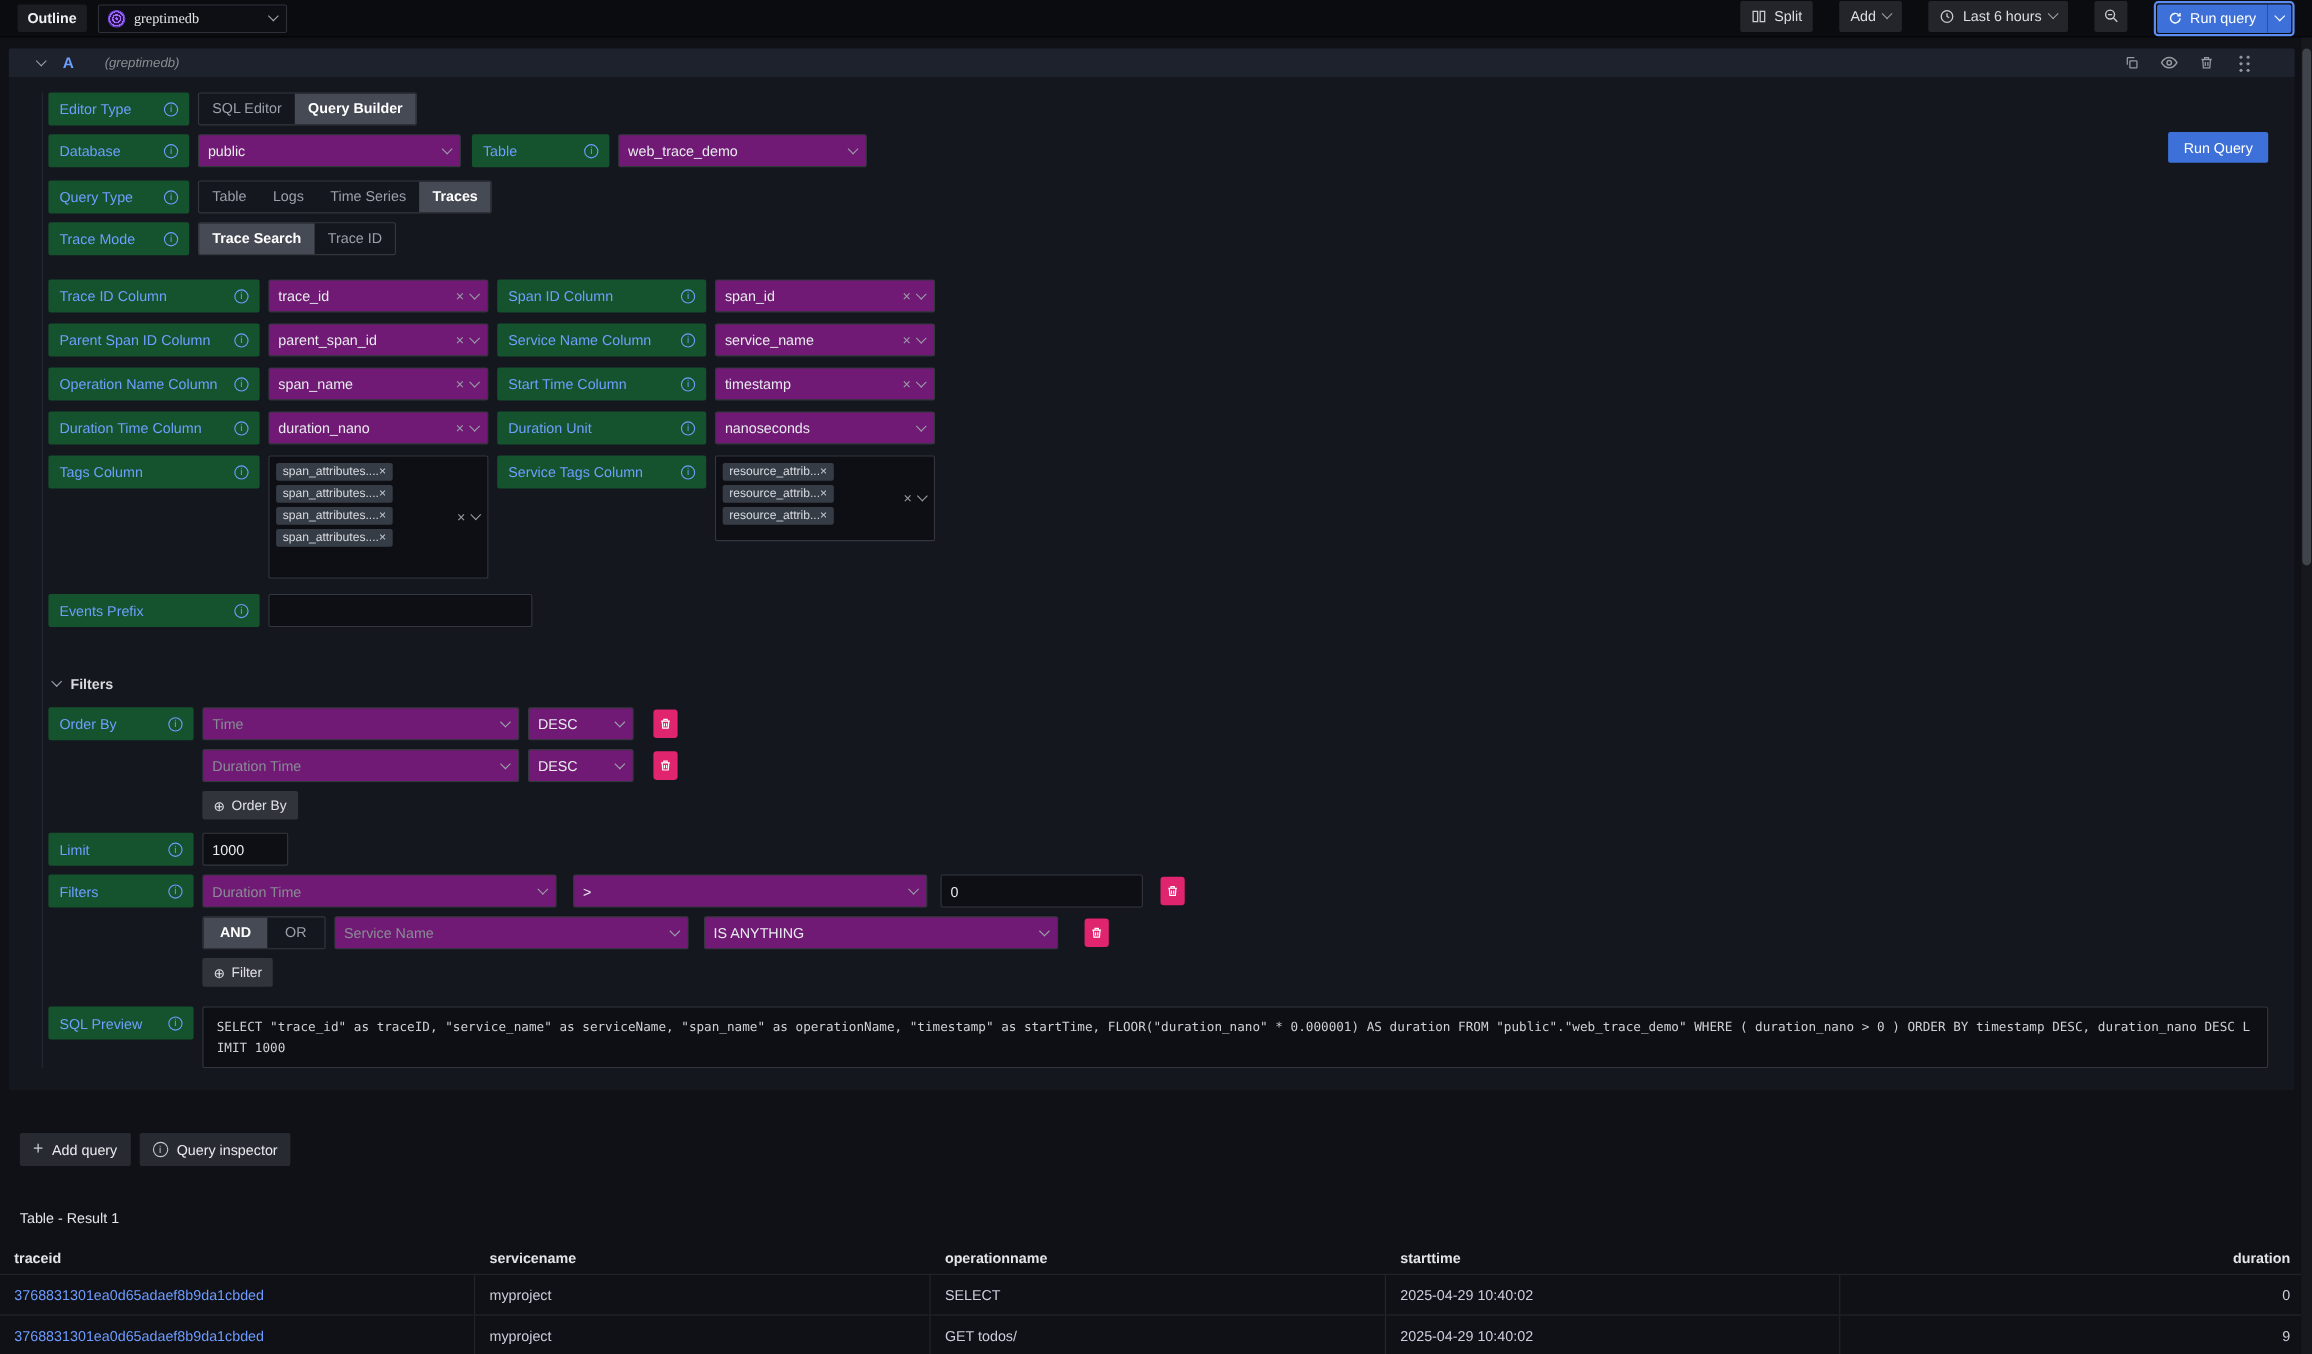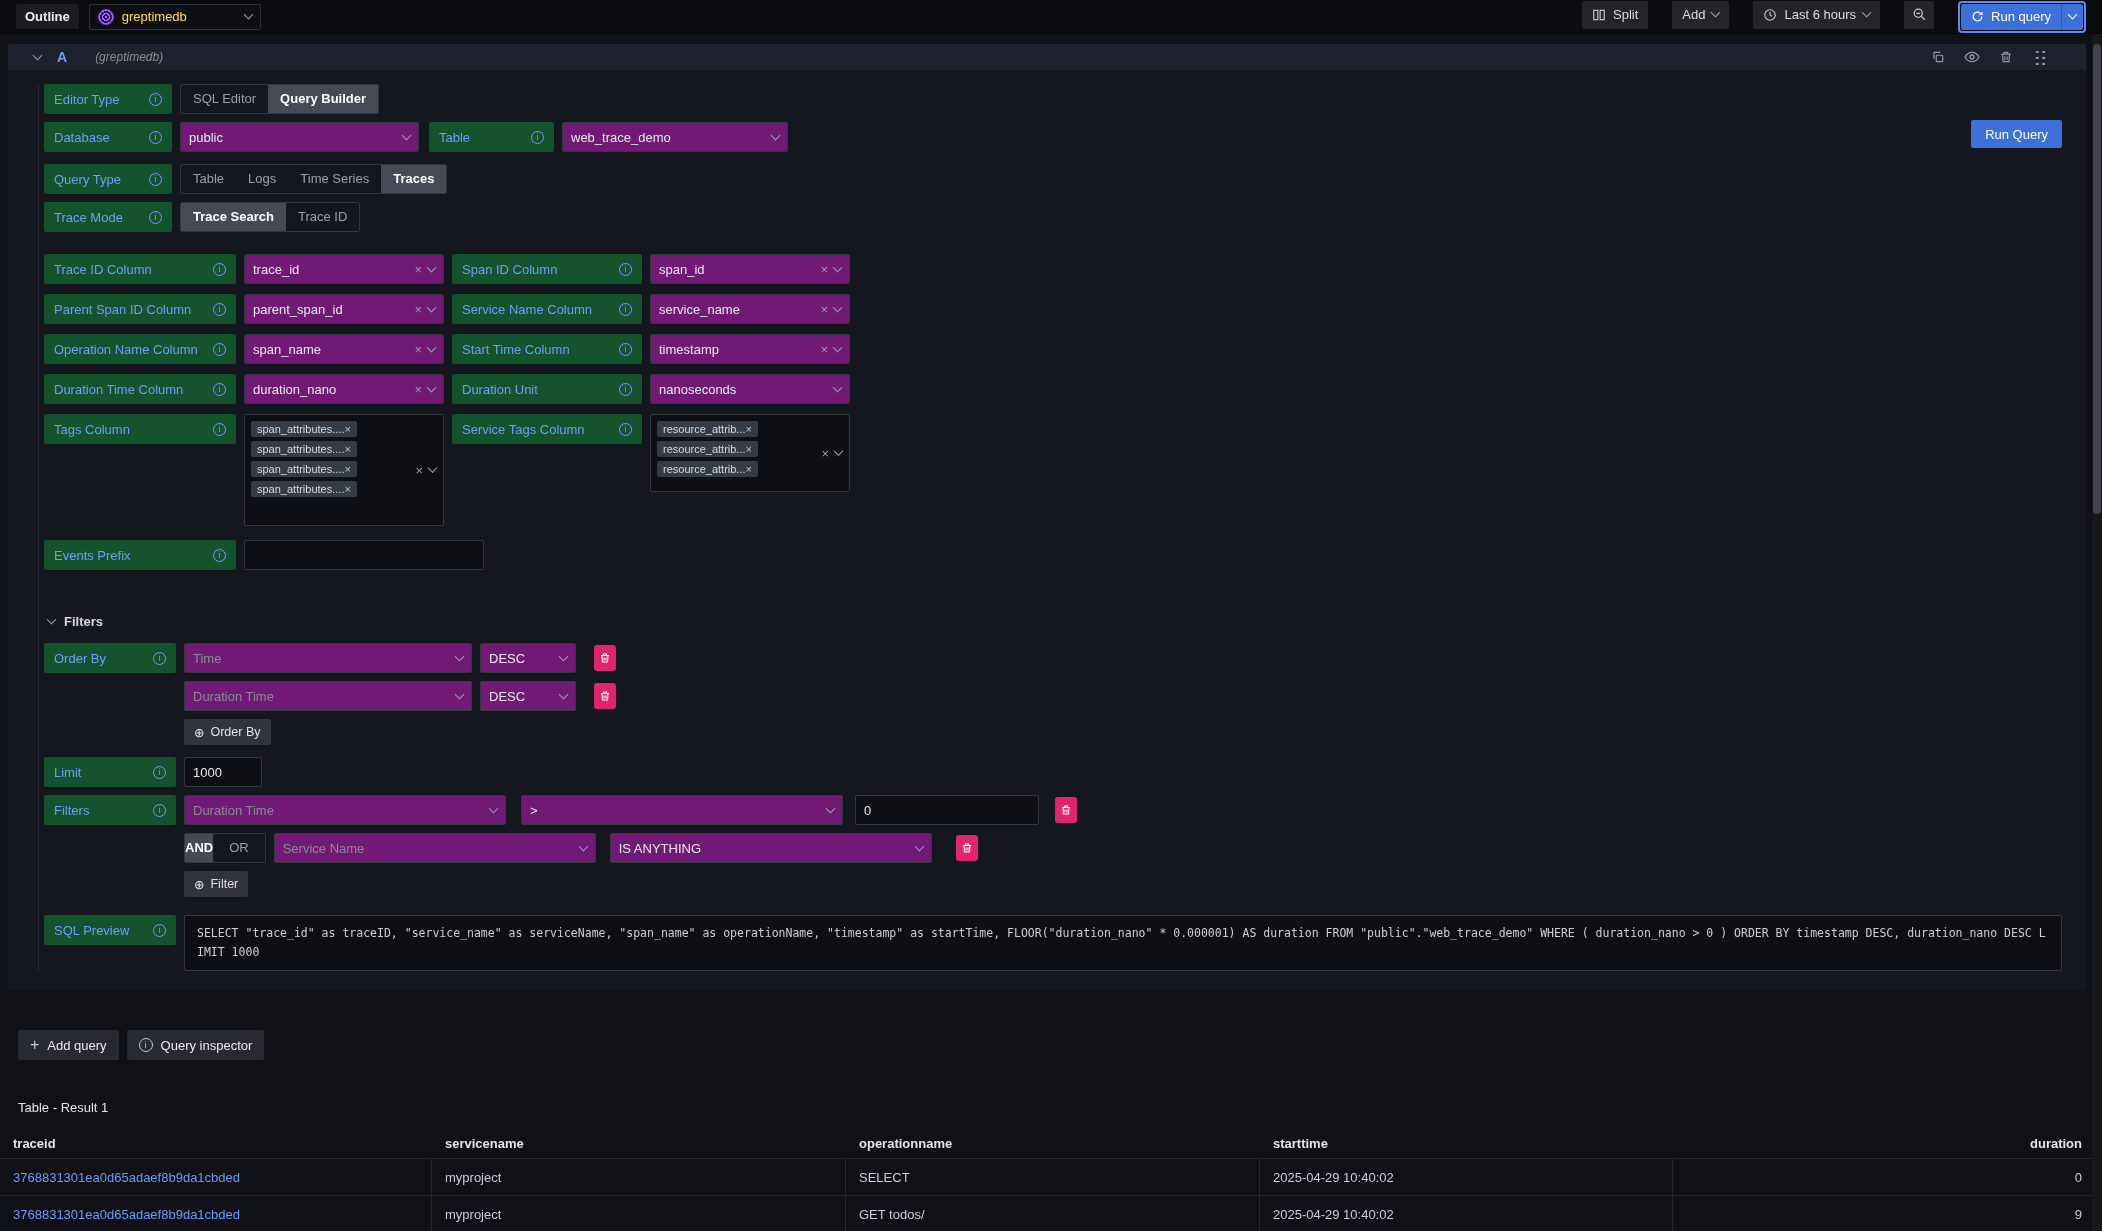--- a/index.html
+++ b/index.html
@@ -23,21 +23,21 @@
   }
   .ds-picker {
     width:172px; height:26px; background:#0e0f14; border:1px solid #2e3138;
     border-radius:2px; display:flex; align-items:center; gap:8px; padding:0 8px;
   }
   .ds-logo {
     width:16px; height:16px; border-radius:50%;
     background:repeating-radial-gradient(circle at 50% 50%, #a06bff 0 1.2px, #2a1551 1.2px 2.9px);
     border:1px solid #7b4be0; flex:none;
   }
-  .ds-name { flex:1; font-size:13px; color:#fde047; }
+  .ds-name { flex:1; font-size:13px; color:#e5e5e5;font-family:Liberation Serif, serif; }
   .nav-right { margin-left:auto; display:flex; align-items:flex-start; gap:24px; }
   .tb-btn {
     height:28px; background:#23252b; border-radius:2px; padding:0 10px;
     display:flex; align-items:center; gap:7px; font-size:13px; font-weight:500; color:#dcdee3;
   }
   .tb-icon-btn { height:28px; width:30px; background:#23252b; border-radius:2px;
     display:flex; align-items:center; justify-content:center; color:#c9ccd2; }
   .runq-wrap {
     border:2px solid #5d8bf0; border-radius:4px; padding:1px;
     display:flex; background:#0b0c10;
@@ -538,21 +538,21 @@
                 <span>0</span>
               </div>
             <div class="trash" style="margin-left:8px">
                 <svg width="12" height="12" viewBox="0 0 24 24" fill="none" stroke="#fff" stroke-width="2.2">
                   <path d="M4 7h16M10 11v6M14 11v6M6 7l1 13h10l1-13M9 7V4h6v3"></path>
                 </svg>
               </div>
           </div>
           <div class="row indent">
             <div class="rgroup">
-              <span class="ropt on" style="padding:0 0">AND</span>
+              <span class="ropt on" style="padding:0 15px">AND</span>
               <span class="ropt" style="padding:0 16px">OR</span>
             </div>
             <div class="sel w322">
                 <span class="sel-val ph">Service Name</span>
                 <span class="chev"></span>
               </div>
             <div class="sel w322" style="margin-left:6px">
                 <span class="sel-val">IS ANYTHING</span>
                 <span class="chev"></span>
               </div>

